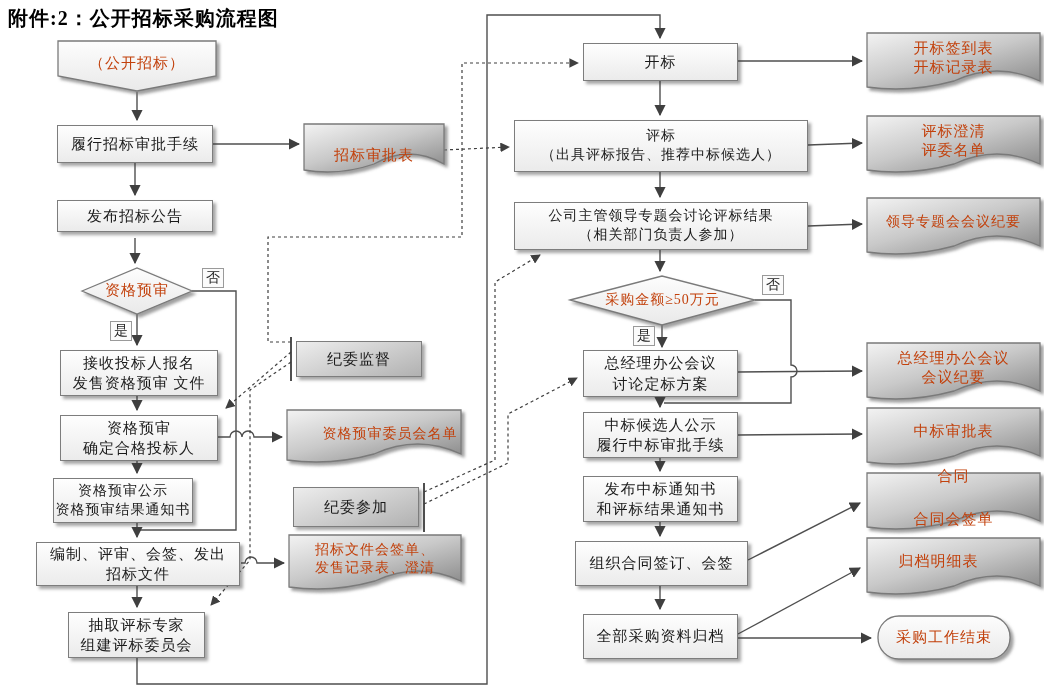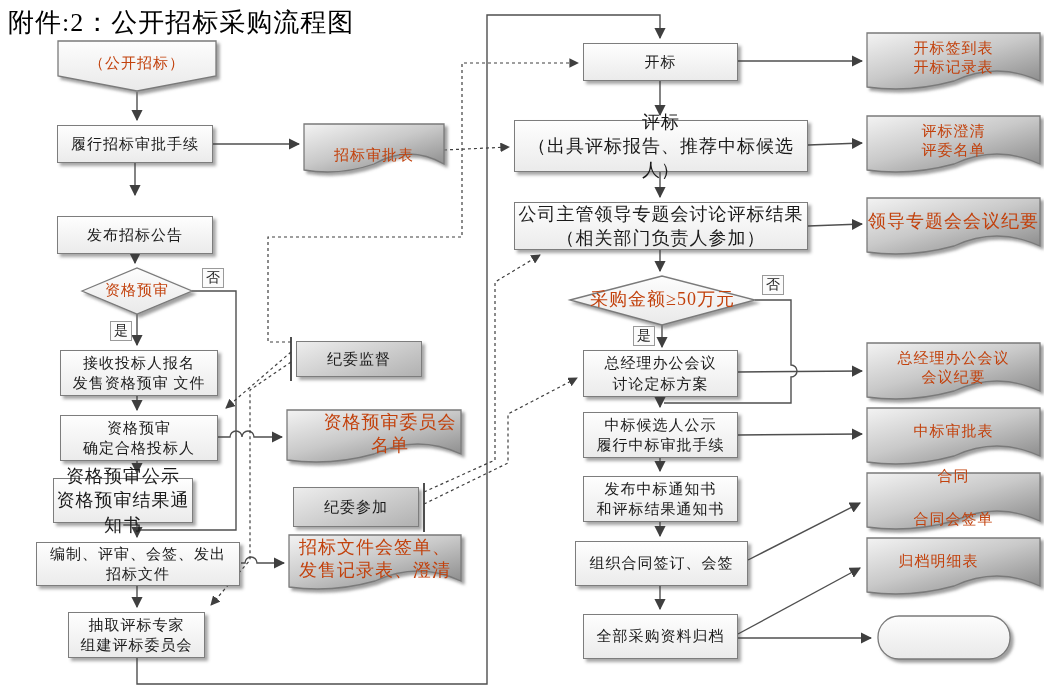--- a/index.html
+++ b/index.html
@@ -1,30 +1,30 @@
 <!DOCTYPE html>
 <html><head>
 <meta charset="utf-8">
 <style>
   html,body{margin:0;padding:0;background:#ffffff;}
   .canvas{position:relative;width:1044px;height:698px;background:#fff;
           font-family:"Liberation Serif","DejaVu Serif",serif;overflow:hidden;}
-  .title{position:absolute;left:8px;top:5px;font-size:26px;font-weight:normal;
+  .title{position:absolute;left:8px;top:5px;font-size:20px;font-weight:bold;
          color:#000;letter-spacing:1px;white-space:nowrap;text-align:center;}
   svg.layer{position:absolute;left:0;top:0;}
   .box{position:absolute;display:flex;flex-direction:column;align-items:center;justify-content:center;
        background:linear-gradient(180deg,#fefefe 0%,#ebebeb 100%);
        border:1px solid #7d7d7d;box-shadow:3px 3px 3px rgba(60,60,60,.45);
        font-size:15px;color:#1a1a1a;text-align:center;line-height:1.35;letter-spacing:1px;
        box-sizing:border-box;z-index:3;}
   .graybox{background:linear-gradient(160deg,#ededed 0%,#b1b1b1 100%);}
   .txt{position:absolute;display:flex;flex-direction:column;align-items:center;justify-content:center;
        font-size:15px;color:#c2410c;text-align:center;line-height:1.3;letter-spacing:1px;
        box-sizing:border-box;z-index:4;}
-  .small{font-size:18px;}
+  .small{font-size:14px;}
   .tag{position:absolute;font-size:14px;color:#222;border:1px solid #9a9a9a;
        background:#fbfbfb;padding:0 3px;line-height:18px;z-index:5;letter-spacing:0;}
 </style>
 </head>
 <body>
 
 <div class="canvas">
 
   <div class="title">附件:2：公开招标采购流程图</div>
 
@@ -105,21 +105,21 @@
       <path d="M867,408 L1040,408 L1040,456 Q997,436 954,456 Q910,468 867,462 Z" fill="url(#docg)"></path>
       <path d="M867,473 L1040,473 L1040,521 Q997,501 954,521 Q910,533 867,527 Z" fill="url(#docg)"></path>
       <path d="M867,538 L1040,538 L1040,586 Q997,566 954,586 Q910,598 867,592 Z" fill="url(#docg)"></path>
       <rect x="878" y="616" width="132" height="43" rx="21" fill="url(#boxg)"></rect>
     </g>
   </svg>
 
   <div class="box" style="left:57px;top:125px;width:156px;height:38px;">
     <span>履行招标审批手续</span>
   </div>
-  <div class="box" style="left:57px;top:216px;width:156px;height:38px;font-family:Liberation Serif, serif;">
+  <div class="box" style="left:57px;top:200px;width:156px;height:32px;font-family:Liberation Serif, serif;">
     <span>发布招标公告</span>
   </div>
   <div class="box" style="left:60px;top:350px;width:158px;height:46px;">
     <span>接收投标人报名</span>
     <span>发售资格预审 文件</span>
   </div>
   <div class="box" style="left:60px;top:415px;width:158px;height:46px;">
     <span>资格预审</span>
     <span>确定合格投标人</span>
   </div>
@@ -207,20 +207,23 @@
   </div>
   <div class="txt" style="left:867px;top:412px;width:173px;height:40px;">
     <span>中标审批表</span>
   </div>
   <div class="txt" style="left:867px;top:477px;width:173px;height:42px;gap:23px;">
     <span>合同</span>
     <span>合同会签单</span>
   </div>
   <div class="txt" style="left:867px;top:542px;width:143px;height:40px;">
     <span>归档明细表</span>
+  </div>
+  <div class="txt" style="left:878px;top:616px;width:132px;height:43px;">
+    <span>采购工作结束</span>
   </div>
 
   <div class="tag" style="left:202px;top:268px;">否</div>
   <div class="tag" style="left:110px;top:321px;">是</div>
   <div class="tag" style="left:762px;top:275px;">否</div>
   <div class="tag" style="left:633px;top:326px;">是</div>
 
 </div>
 
 </body></html>

